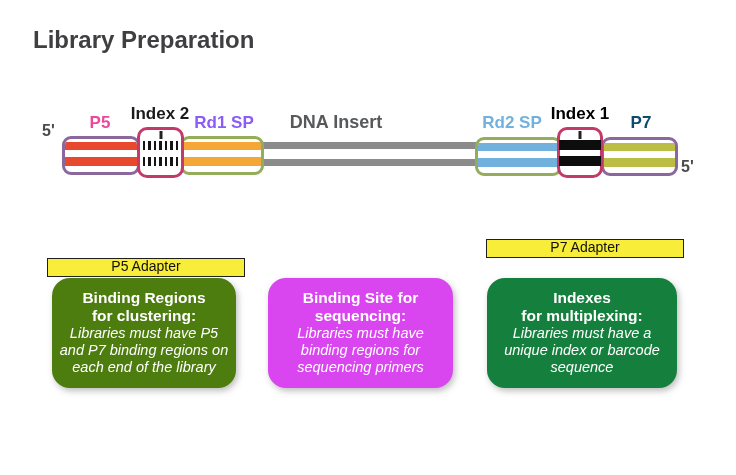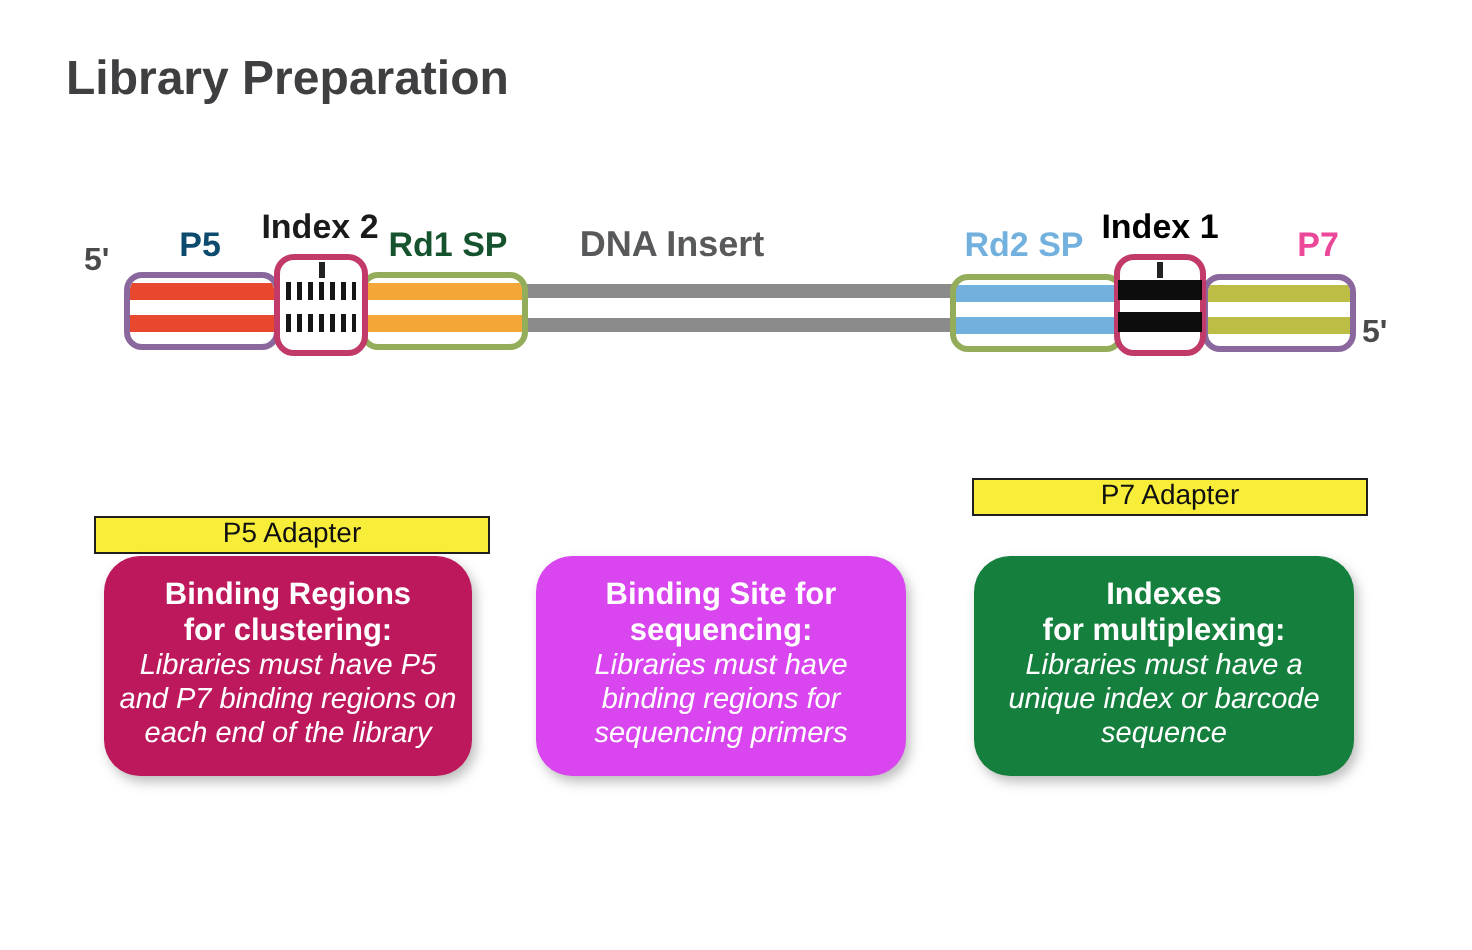--- a/index.html
+++ b/index.html
@@ -14,27 +14,27 @@
 
   
   .fp { position:absolute; font-weight:700; font-size:16px; color:#4a4a4b; z-index:5; }
   .fp-left  { left:42px;  top:122px; }
   .fp-right { left:681px; top:158px; }
 
   .seg-label {
     position:absolute; transform:translateX(-50%);
     font-weight:700; font-size:17px; white-space:nowrap; z-index:5;
   }
-  .lbl-p5     { left:100px; top:113px; color:#0c4a6e; }
+  .lbl-p5     { left:100px; top:113px; color:#ec4899; }
   .lbl-index2 { left:160px; top:104px; color:#1b1b1b; }
-  .lbl-rd1    { left:224px; top:113px; color:#14532d; }
+  .lbl-rd1    { left:224px; top:113px; color:#8b5cf6; }
   .lbl-insert { left:336px; top:112px; color:#58595b; font-size:18px; }
   .lbl-rd2    { left:512px; top:113px; color:#72b1de; }
   .lbl-index1 { left:580px; top:104px; color:#000000;text-align:center; }
-  .lbl-p7     { left:659px; top:113px; color:#ec4899; }
+  .lbl-p7     { left:641px; top:113px; color:#0c4a6e; }
 
   .strand { position:absolute; left:255px; width:235px; height:7px; background:#8b8b8b; z-index:1; }
   .strand-top    { top:142px; }
   .strand-bottom { top:159px; }
 
   .seg {
     position:absolute; box-sizing:border-box;
     border:3.5px solid; border-radius:9px;
     background-color:#fff; background-clip:padding-box; z-index:2;
   }
@@ -67,21 +67,21 @@
   }
   .adapter-p5 { left:47px;margin-top:19px; }
   .adapter-p7 { left:486px; }
 
   
   .info-box {
     position:absolute; top:278px; height:110px; border-radius:18px;
     color:#ffffff; text-align:center; box-sizing:border-box; padding-top:11px;
     box-shadow:2px 3px 6px rgba(110,110,110,0.45); z-index:1;
   }
-  .box-purple { left:52px;  width:184px; background:#be185d; }
+  .box-purple { left:52px;  width:184px; background:#4d7c0f; }
   .box-green  { left:268px; width:185px; background:#d946ef; }
   .box-pink   { left:487px; width:190px; background:#15803d; }
   .box-heading { font-weight:700; font-size:15.5px; line-height:1.14; white-space:pre-line; }
   .box-body    { font-style:italic; font-size:14.5px; line-height:1.17; white-space:pre-line; margin-top:1px; }
 </style>
 </head>
 <body>
 
 <div class="slide">
 

